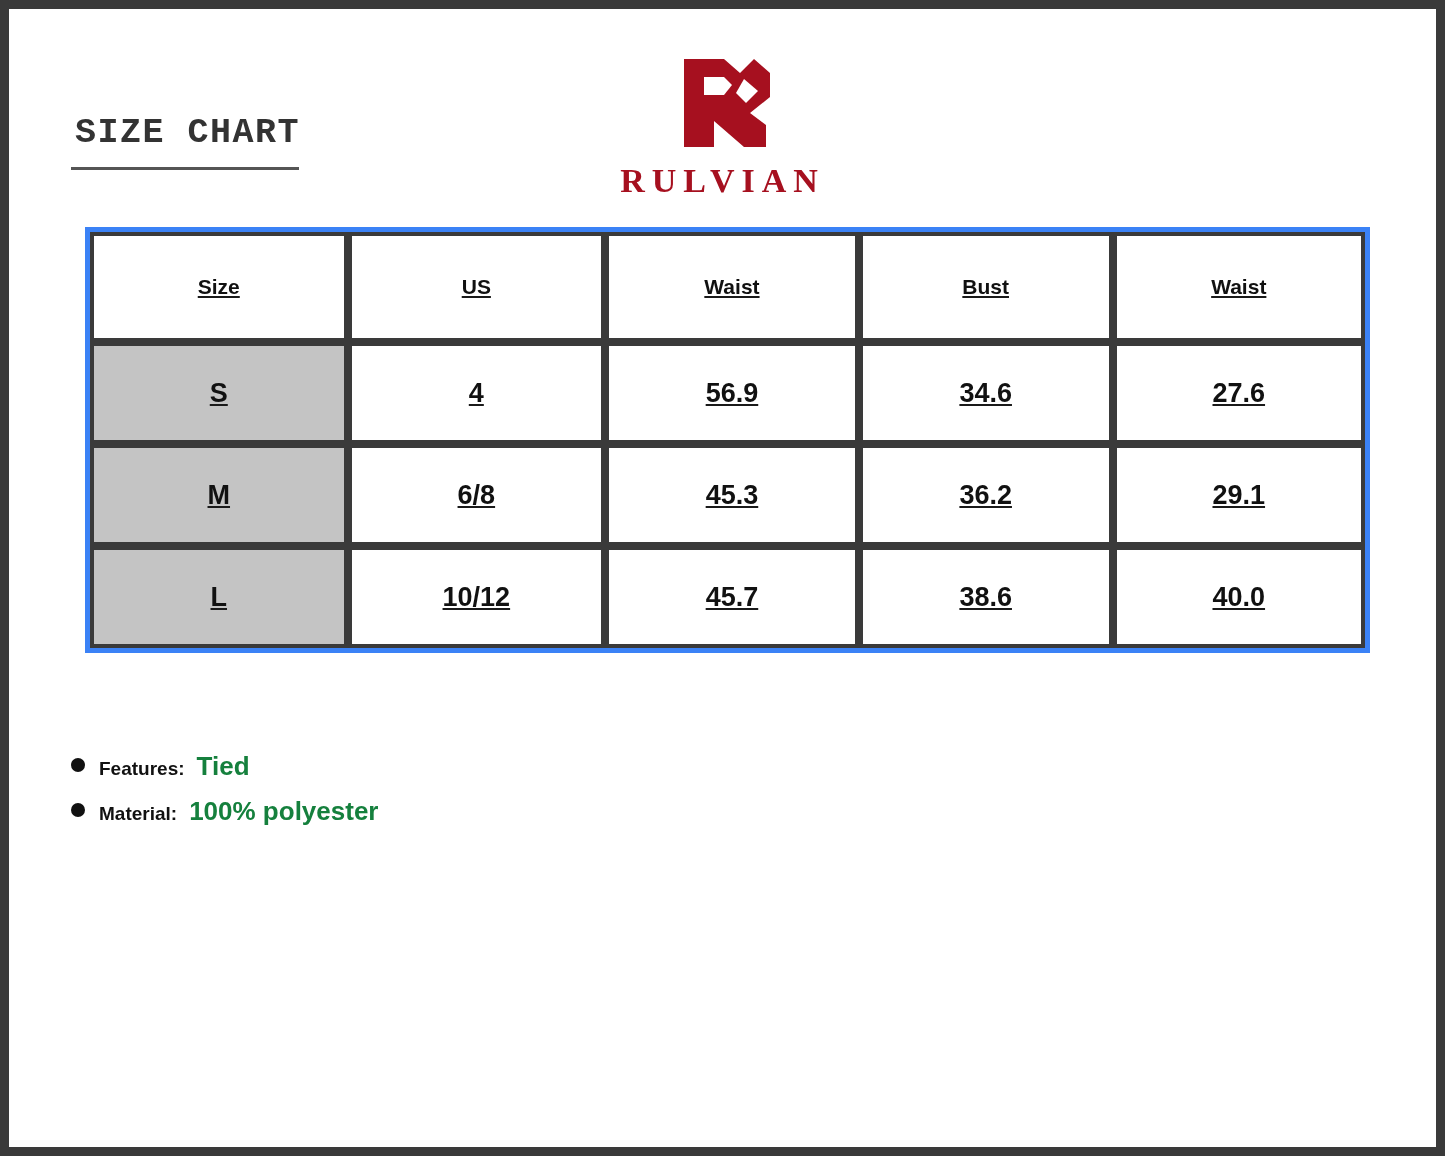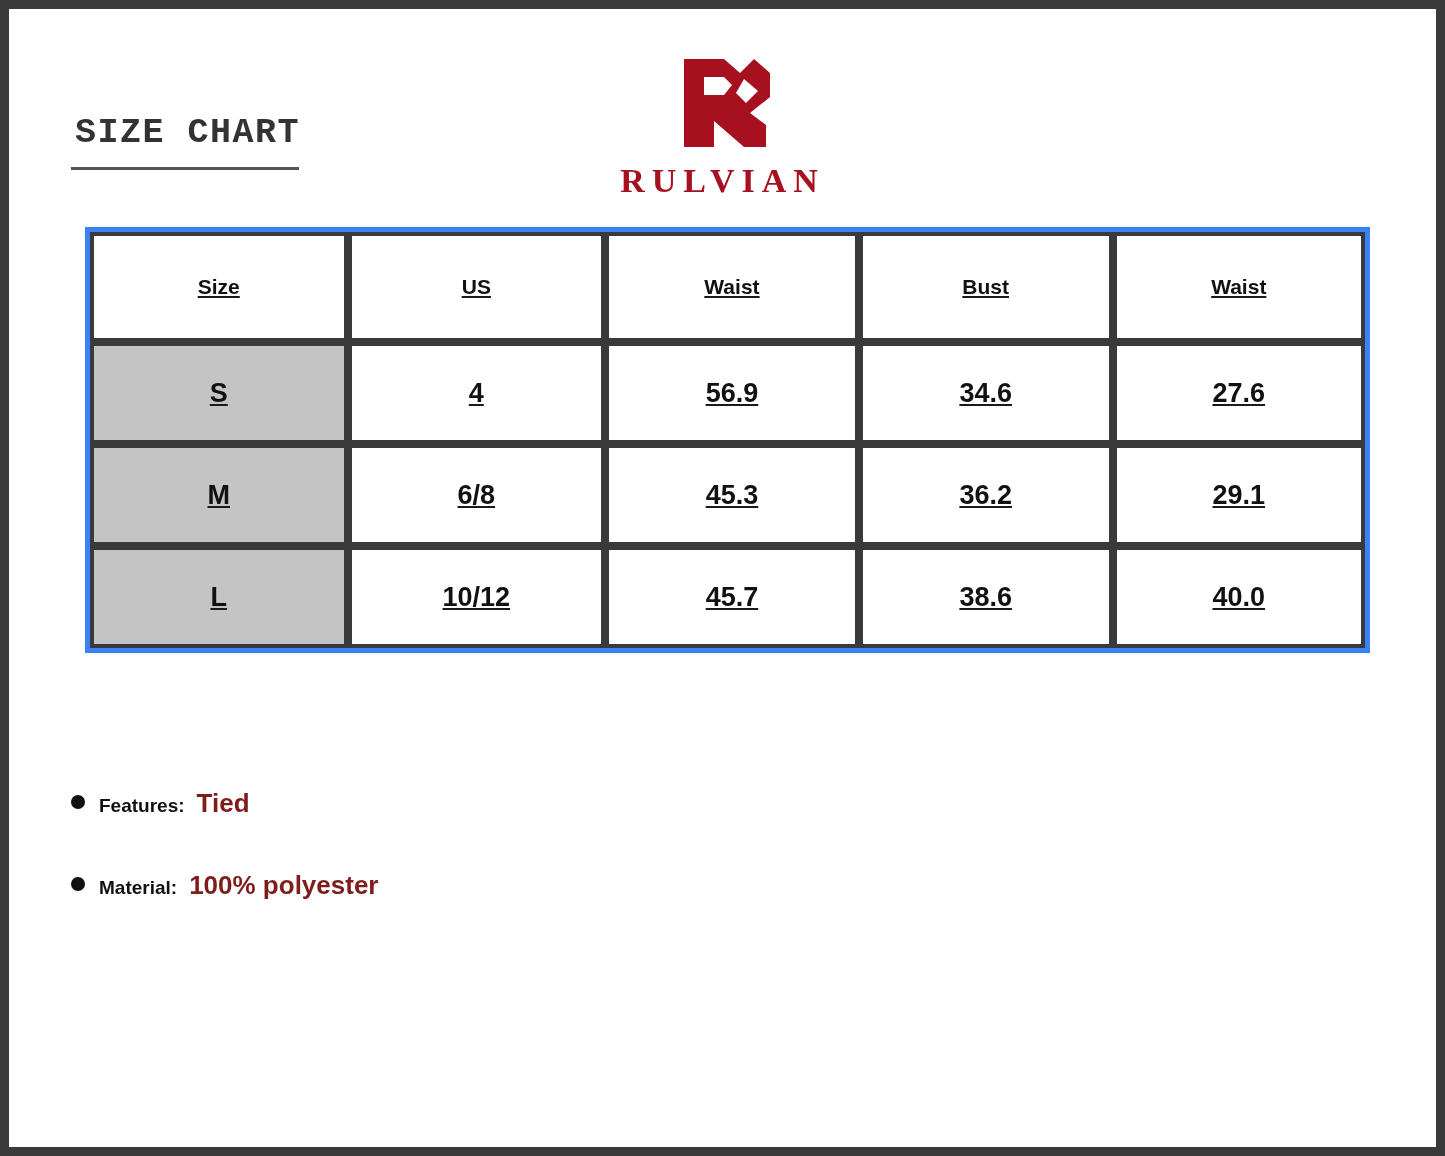--- a/index.html
+++ b/index.html
@@ -139,24 +139,23 @@
   }
   .note-label {
     font-size: 19px;
     font-weight: bold;
     color: #111111;
     font-family: "Liberation Sans", sans-serif;
   }
   .note-value {
     font-size: 26px;
     font-weight: bold;
-    color: #7f1d1d;
+    color: #15803d;
     margin-left: 12px;
     font-family: "Liberation Sans", sans-serif;
-    margin-top: 37px;
   }
 </style>
 </head>
 <body>
 
 <div class="page">
   <div class="inner">
 
     <div class="header">
       <div class="title-block">

